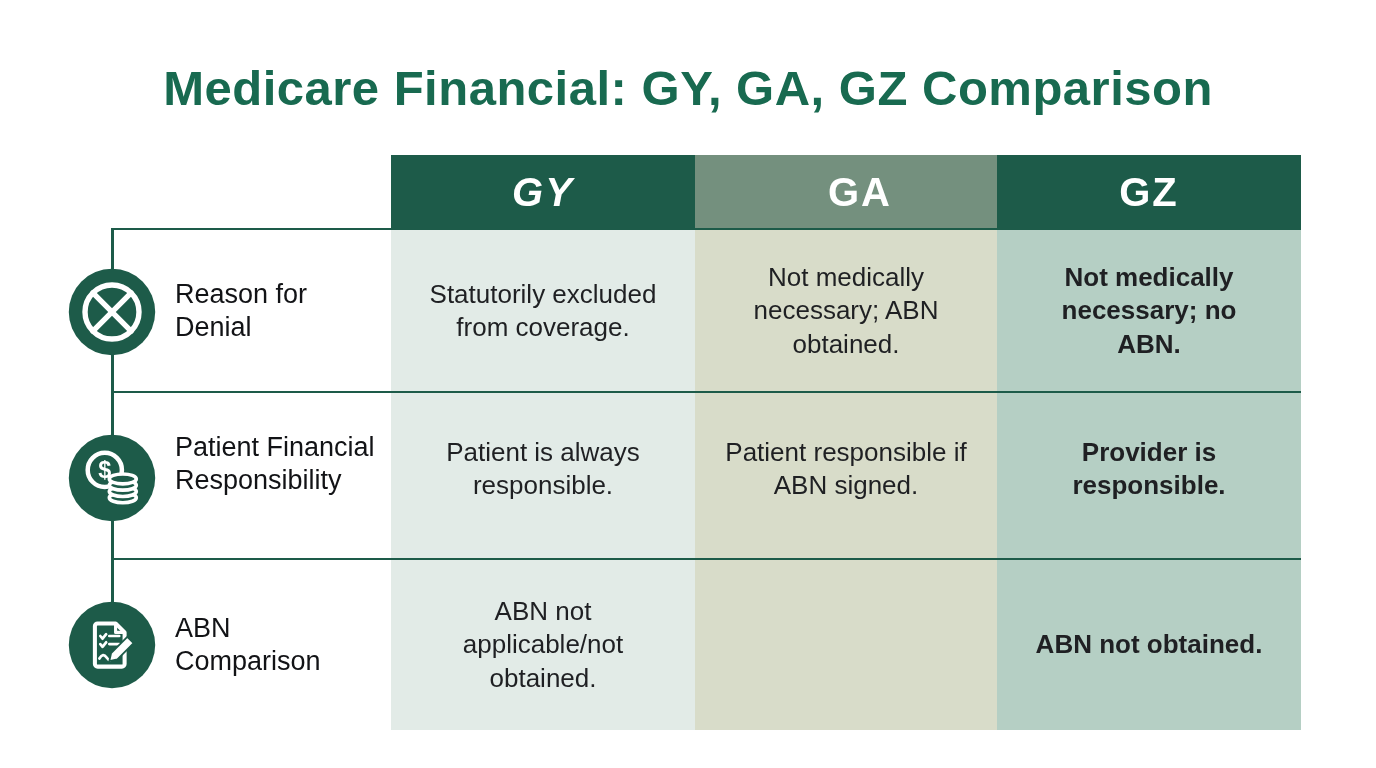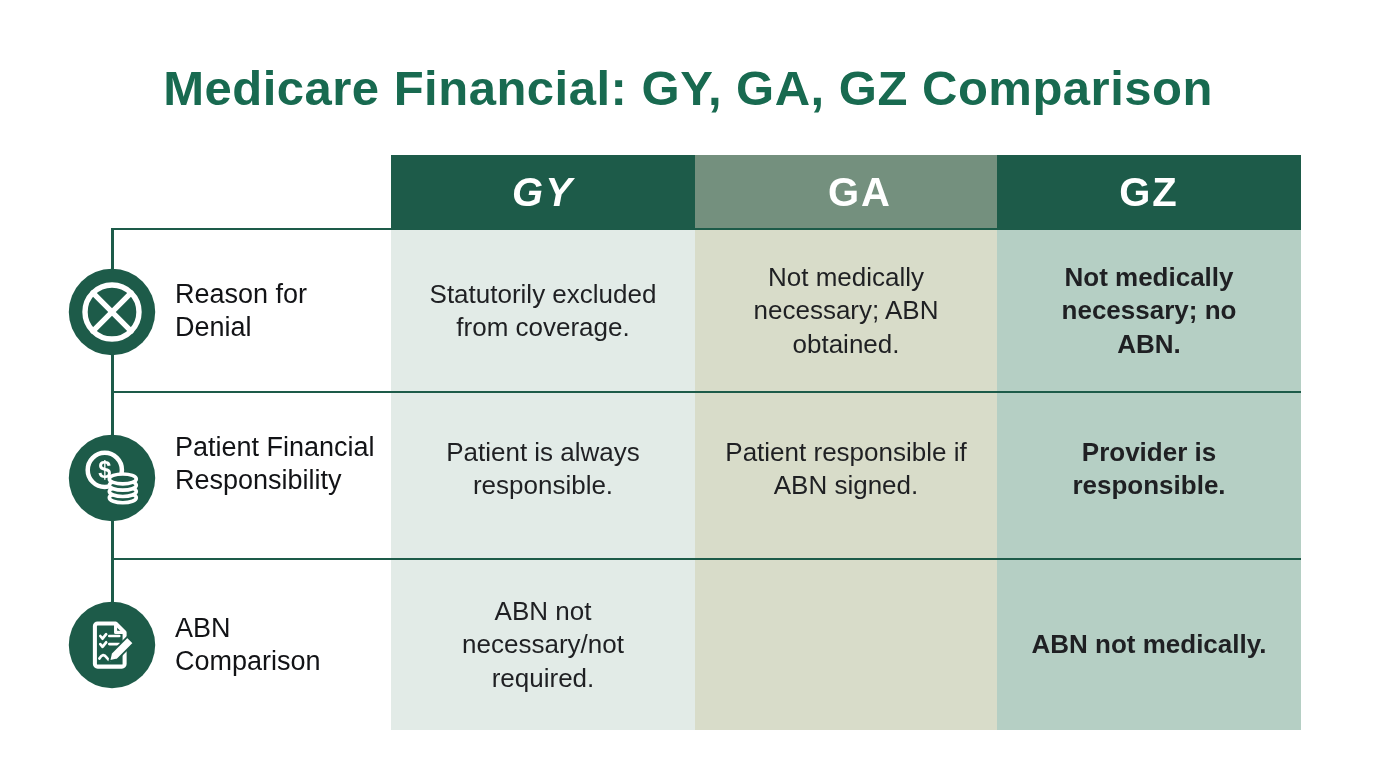--- a/index.html
+++ b/index.html
@@ -129,16 +129,16 @@
       <path d="M54,26 v10 h10" fill="none" stroke="#ffffff" stroke-width="3.5" stroke-linejoin="round"></path>
       <path d="M37,40 l2.5,3 4,-5" fill="none" stroke="#ffffff" stroke-width="3" stroke-linecap="round" stroke-linejoin="round"></path>
       <line x1="47" y1="40" x2="58" y2="40" stroke="#ffffff" stroke-width="3" stroke-linecap="round"></line>
       <path d="M37,49 l2.5,3 4,-5" fill="none" stroke="#ffffff" stroke-width="3" stroke-linecap="round" stroke-linejoin="round"></path>
       <line x1="47" y1="49" x2="58" y2="49" stroke="#ffffff" stroke-width="3" stroke-linecap="round"></line>
       <path d="M36,65 q4,-7 8,-1 t8,-1" fill="none" stroke="#ffffff" stroke-width="3" stroke-linecap="round"></path>
       <path d="M67,41 l7,7 -18,18 -9,2 2,-9 z" fill="#ffffff" stroke="#1d5b49" stroke-width="2" stroke-linejoin="round"></path>
     </svg>
   </div>
   <div class="rlabel r3">ABN Comparison</div>
-  <div class="cell c-gy r3">ABN not necessary/not required.</div>
-  <div class="cell c-gz r3">ABN not medically.</div>
+  <div class="cell c-gy r3">ABN not applicable/not obtained.</div>
+  <div class="cell c-gz r3">ABN not obtained.</div>
 
 </div>
 
 </body></html>

